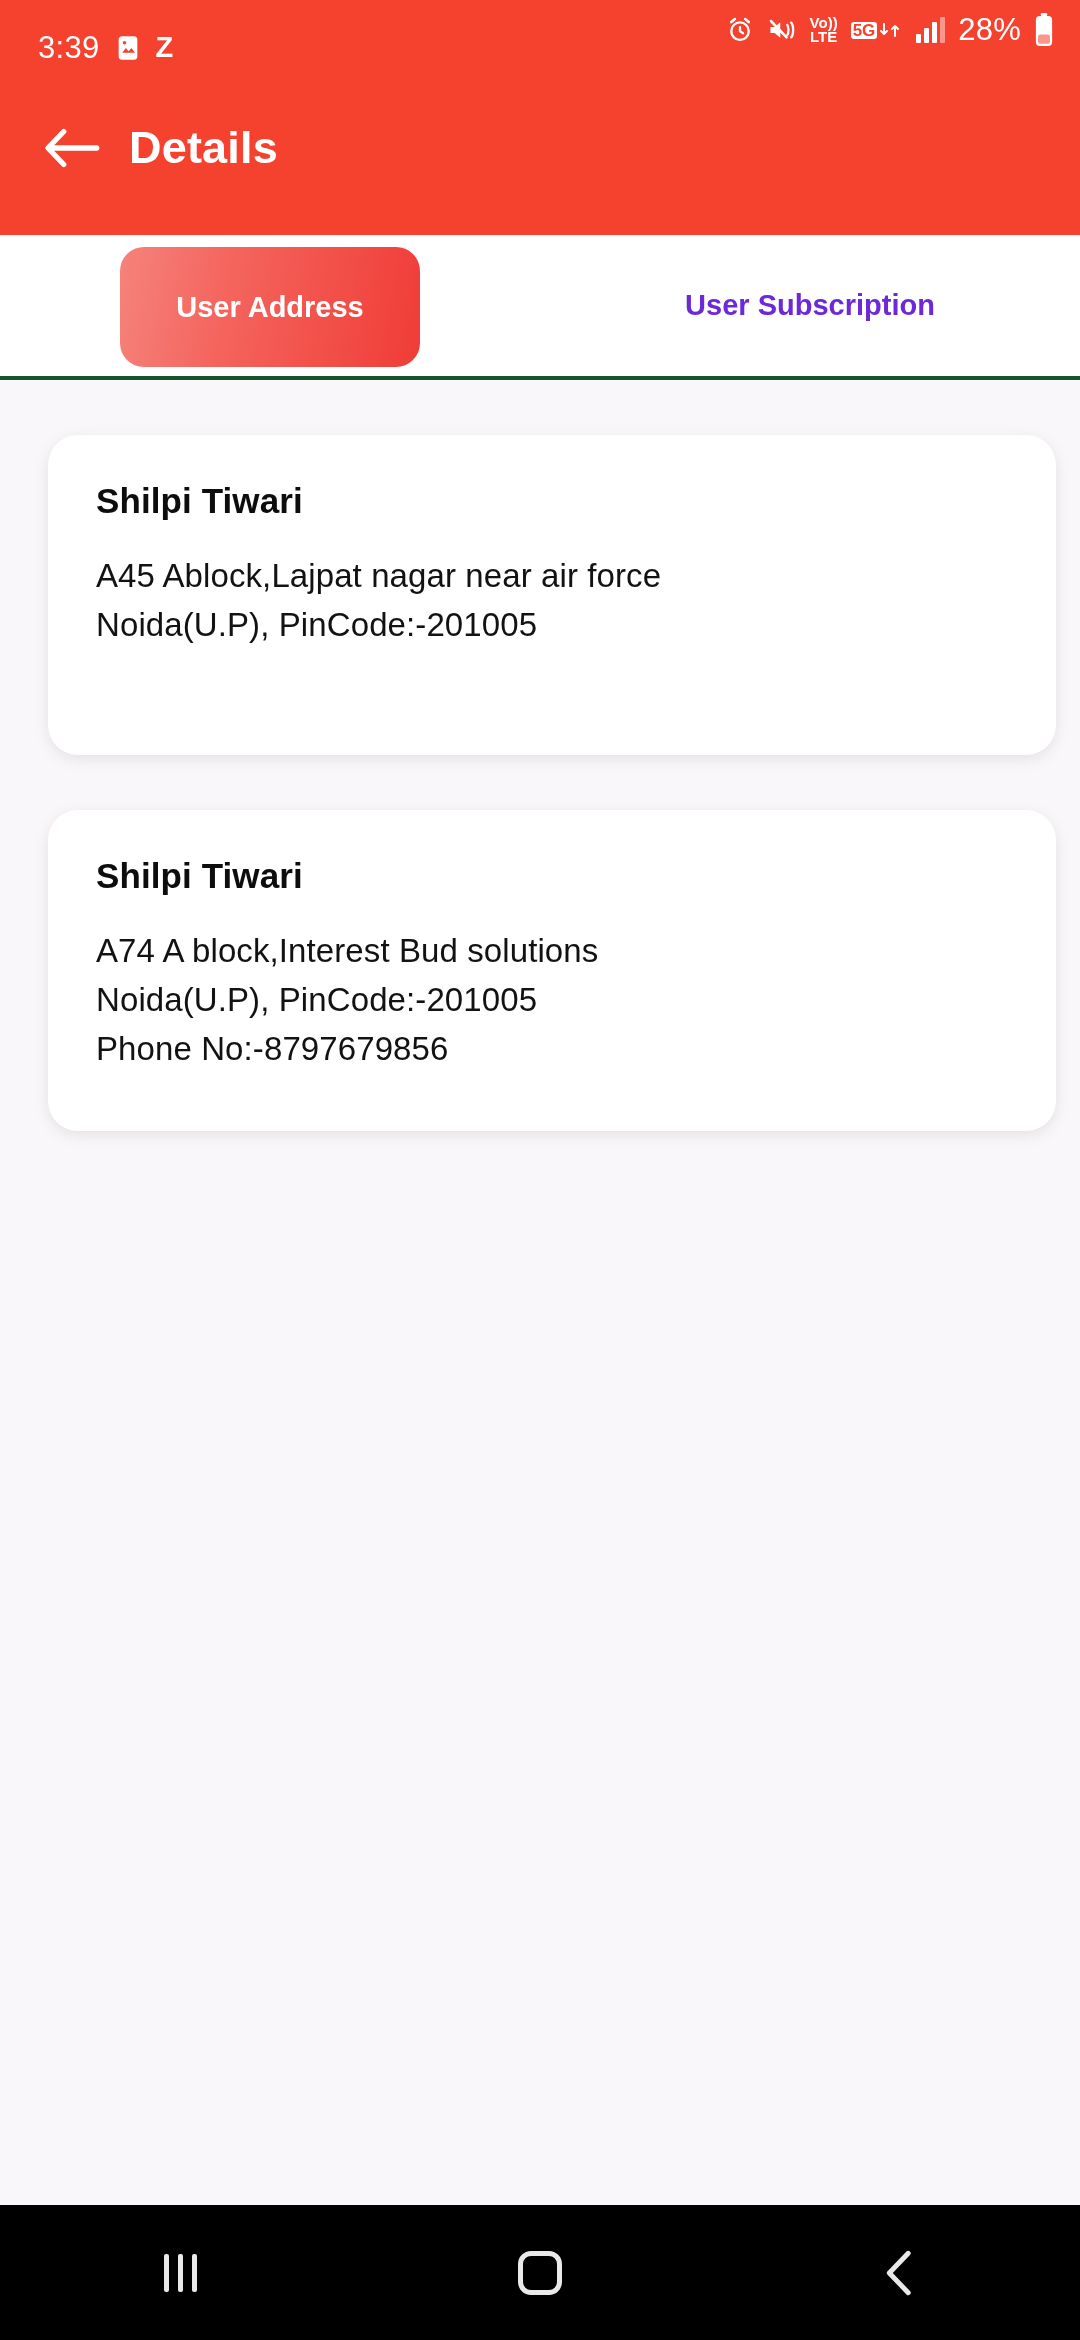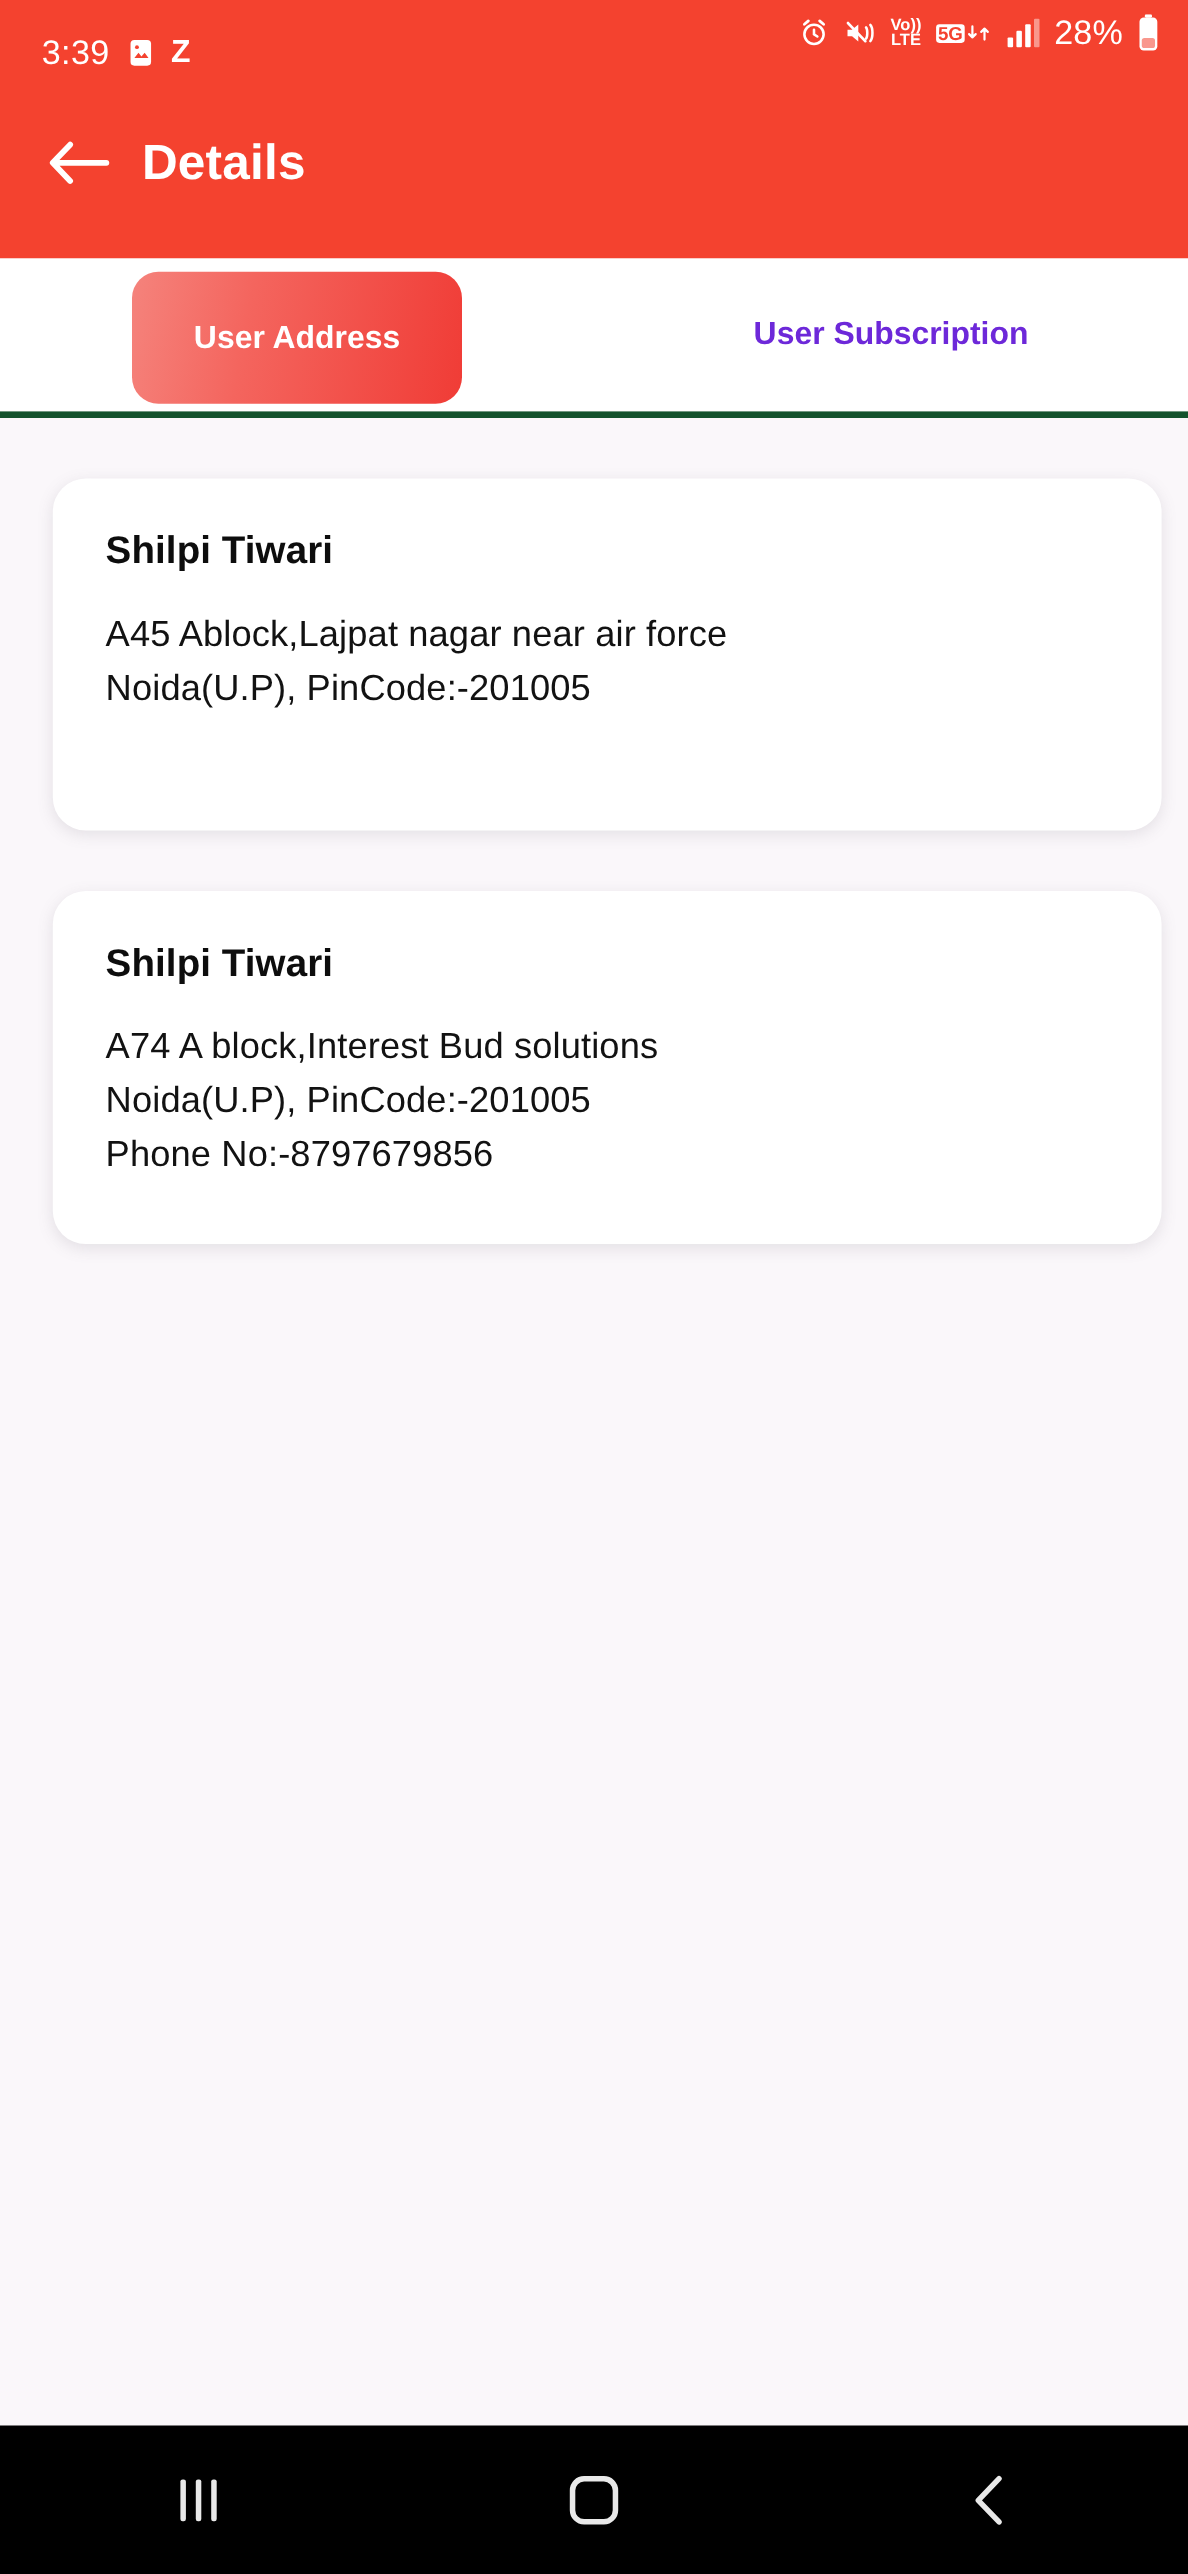--- a/index.html
+++ b/index.html
@@ -35,21 +35,21 @@
   .appbar{
     height:175px; background:#F4422F; color:#fff;
     display:flex; align-items:center; padding-left:44px; gap:29px;
   }
   .title{ font-size:45px; font-weight:700; letter-spacing:.2px; }
   .backbtn{ width:56px; height:56px; display:flex; align-items:center; justify-content:center; }
 
   
   .tabbar{
     height:145px; background:#FFFFFF; display:flex; align-items:center;
-    border-bottom:6px solid #14532d; position:relative;
+    border-bottom:4px solid #14532d; position:relative;
   }
   .tab{
     flex:1; height:100%; display:flex; align-items:center; justify-content:center;
     font-size:29px; font-weight:700;
   }
   .tab-active-wrap{ flex:1; display:flex; align-items:flex-start; justify-content:center; height:100%; }
   .tab-pill{
     width:300px; height:120px; margin-top:12px;
     border-radius:24px;
     background:linear-gradient(100deg,#F5837C 0%,#F4655E 35%,#F03C36 100%);

